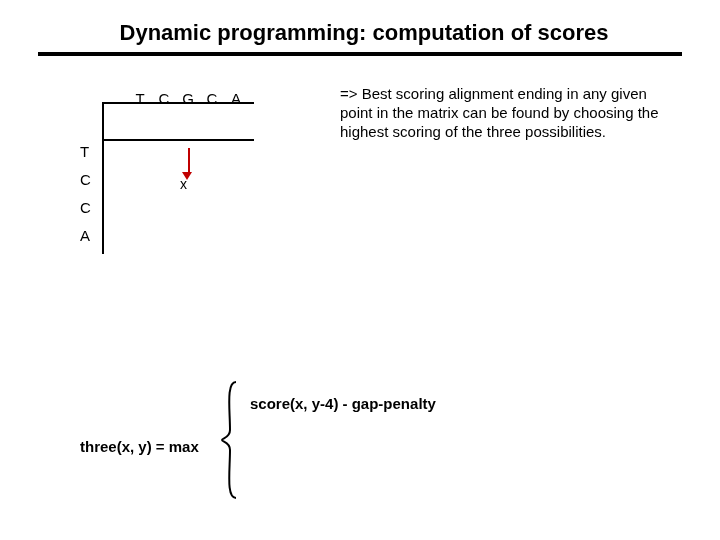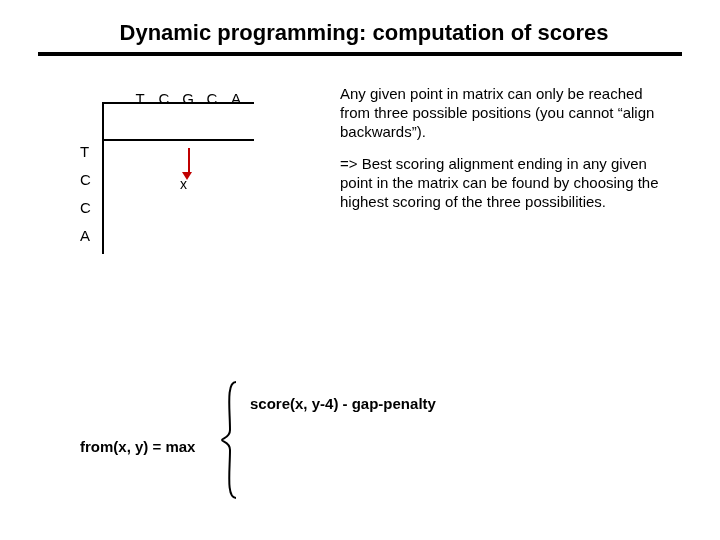--- a/index.html
+++ b/index.html
@@ -162,26 +162,25 @@
     <div class="grid-divider"></div>
     <div class="arrow-down">
       <div class="shaft"></div>
       <div class="head"></div>
     </div>
     <div class="grid-x-cell">x</div>
   </div>
 </div>
 
 <div class="paras">
-  <p>Any given point in matrix can only be reached from three possible positions (you cannot “align backwards”).</p>
   <p>=&gt; Best scoring alignment ending in any given point in the matrix can be found by choosing the highest scoring of the three possibilities.</p>
 </div>
 
 <div class="formula-area">
-  <div class="formula-lhs">from(x, y) = max</div>
+  <div class="formula-lhs">three(x, y) = max</div>
   <div class="brace">
     <svg width="22" height="120" viewBox="0 0 22 120">
       <path d="M16 2 C6 2 10 30 10 50 C10 58 2 58 2 60 C2 62 10 62 10 70 C10 90 6 118 16 118" fill="none" stroke="#000" stroke-width="2"></path>
     </svg>
   </div>
   <div class="formula-cases">
     <div>score(x, y-4) - gap-penalty</div>
   </div>
 </div>
 

